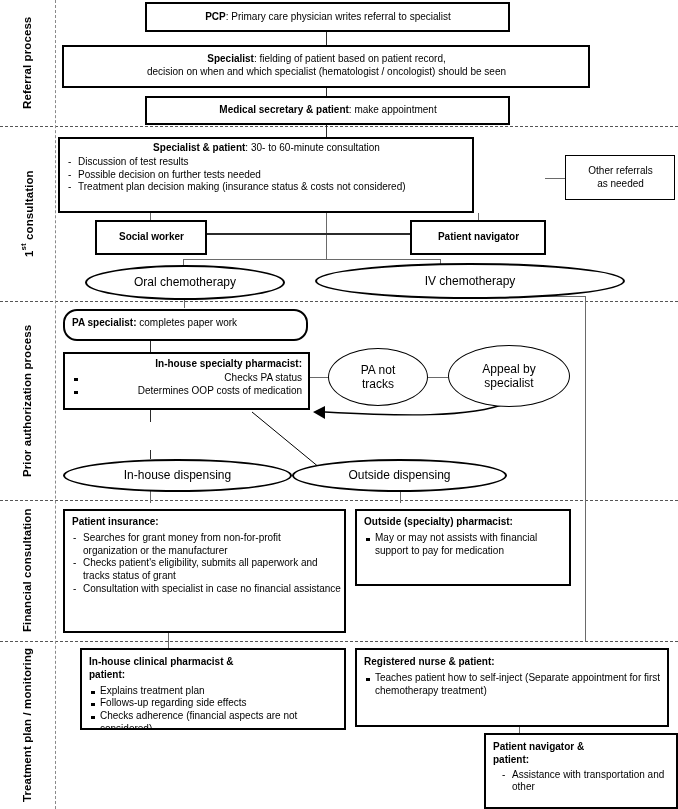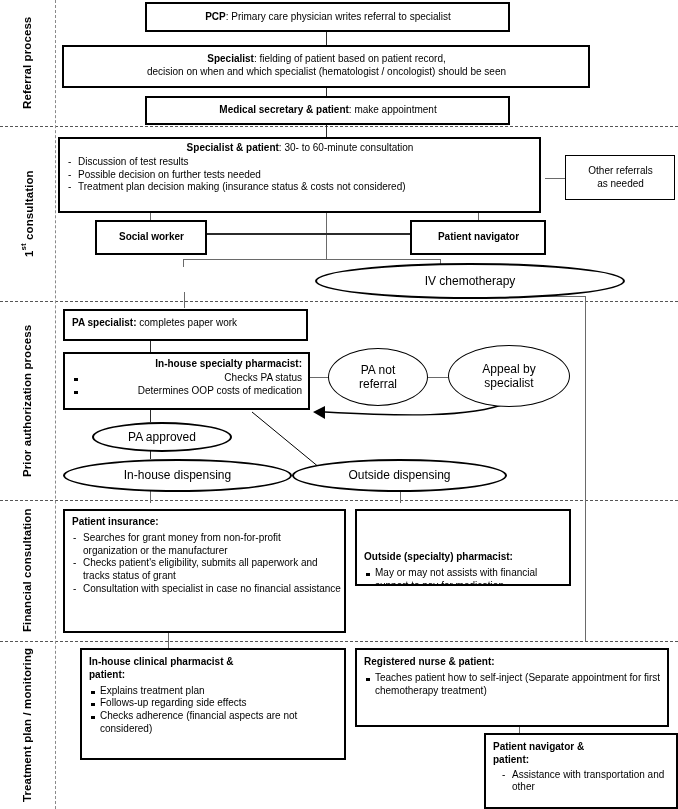--- a/index.html
+++ b/index.html
@@ -210,21 +210,21 @@
     </div>
   </div>
 
   <div class="node centerblock" style="left:62px;top:45px;width:528px;height:43px;text-align:center;">
     <div class="pad" style="padding-top:2px;">
       <span class="hdline"><span class="ttl">Specialist</span><span>: fielding of patient based on patient record,</span></span>
       <span class="hdline">decision on when and which specialist (hematologist / oncologist) should be seen</span>
     </div>
   </div>
 
-  <div class="node" style="left:58px;top:137px;width:483px;height:76px;">
+  <div class="node" style="left:58px;top:137px;width:416px;height:76px;">
     <div class="pad" style="padding-top:3px;">
       <div style="text-align:center;">
         <span class="ttl">Specialist &amp; patient</span><span>: 30- to 60-minute consultation</span>
       </div>
       <ul class="bul">
         <li>Discussion of test results</li>
         <li>Possible decision on further tests needed</li>
         <li>Treatment plan decision making (insurance status &amp; costs not considered)</li>
       </ul>
     </div>
@@ -238,58 +238,58 @@
   </div>
 
   <div class="node center" style="left:410px;top:220px;width:136px;height:35px;">
     <div class="pad"><span class="ttl">Patient navigator</span></div>
   </div>
 
   <div class="node center" style="left:95px;top:220px;width:112px;height:35px;">
     <div class="pad"><span class="ttl">Social worker</span></div>
   </div>
 
+  <div class="ell" style="left:85px;top:265px;width:200px;height:35px;">
+    <span>Oral chemotherapy</span>
+  </div>
 
   <div class="ell" style="left:315px;top:263px;width:310px;height:36px;">
     <span>IV chemotherapy</span>
   </div>
 
-  <div class="node" style="left:63px;top:309px;width:245px;height:32px;">
+  <div class="node" style="left:63px;top:309px;width:245px;height:32px;border-radius:14px;">
     <div class="pad" style="padding-top:6px;">
       <span class="ttl">PA specialist:</span><span> completes paper work</span>
     </div>
   </div>
 
   <div class="node" style="left:63px;top:352px;width:247px;height:58px;">
     <div class="pad" style="padding-top:4px;text-align:right;">
       <span class="ttl">In-house specialty pharmacist:</span>
       <ul class="bul sq">
         <li>Checks PA status</li>
         <li>Determines OOP costs of medication</li>
       </ul>
     </div>
   </div>
 
   <div class="ell thin" style="left:328px;top:348px;width:100px;height:58px;border-width:1.5px;align-items:center;">
     <div>
       <span class="hdline">PA not</span>
-      <span class="hdline">referral</span>
+      <span class="hdline">tracks</span>
     </div>
   </div>
 
   <div class="ell thin" style="left:448px;top:345px;width:122px;height:62px;border-width:1.5px;">
     <div>
       <span class="hdline">Appeal by</span>
       <span class="hdline">specialist</span>
     </div>
   </div>
 
-  <div class="ell" style="left:92px;top:422px;width:140px;height:30px;">
-    <span>PA approved</span>
-  </div>
 
   <div class="ell" style="left:63px;top:459px;width:229px;height:33px;">
     <span>In-house dispensing</span>
   </div>
 
   <div class="ell" style="left:292px;top:459px;width:215px;height:33px;">
     <span>Outside dispensing</span>
   </div>
 
   <div class="node" style="left:63px;top:509px;width:283px;height:124px;">
@@ -297,29 +297,29 @@
       <span class="ttl">Patient insurance:</span>
       <ul class="bul" style="margin-top:3px;">
         <li>Searches for grant money from non-for-profit organization or the manufacturer</li>
         <li>Checks patient's eligibility, submits all paperwork and tracks status of grant</li>
         <li style="white-space:nowrap;overflow:visible;">Consultation with specialist in case no financial assistance program could be found</li>
       </ul>
     </div>
   </div>
 
   <div class="node" style="left:355px;top:509px;width:216px;height:77px;">
-    <div class="pad" style="padding-top:5px;margin-top:35px;">
+    <div class="pad" style="padding-top:5px;">
       <span class="ttl">Outside (specialty) pharmacist:</span>
       <ul class="bul sq" style="margin-top:3px;">
         <li>May or may not assists with financial support to pay for medication</li>
       </ul>
     </div>
   </div>
 
-  <div class="node" style="left:80px;top:648px;width:266px;height:112px;">
+  <div class="node" style="left:80px;top:648px;width:266px;height:82px;">
     <div class="pad" style="padding-top:6px;">
       <span class="ttl hdline">In-house clinical pharmacist &amp;</span>
       <span class="ttl hdline">patient:</span>
       <ul class="bul sq" style="margin-top:3px;">
         <li>Explains treatment plan</li>
         <li>Follows-up regarding side effects</li>
         <li>Checks adherence (financial aspects are not considered)</li>
       </ul>
     </div>
   </div>

